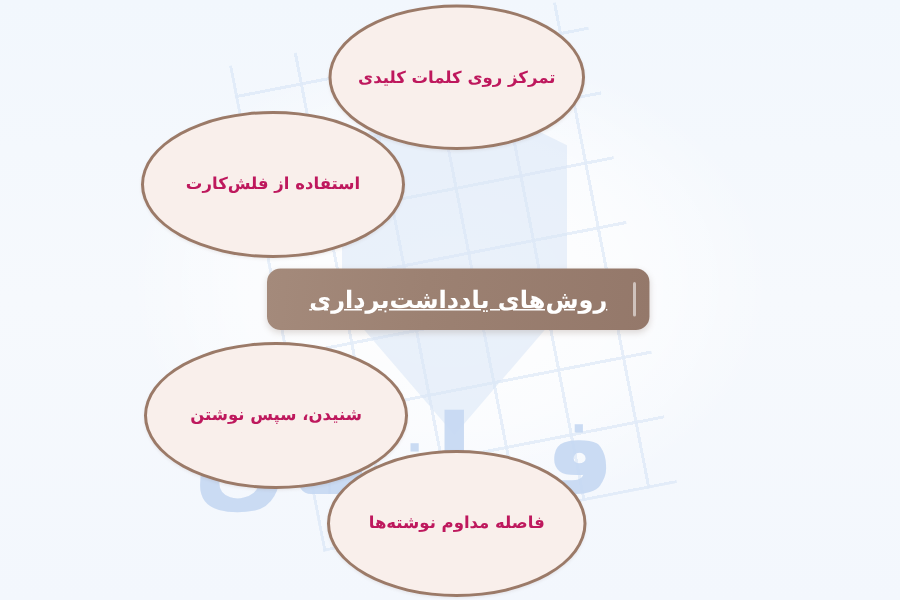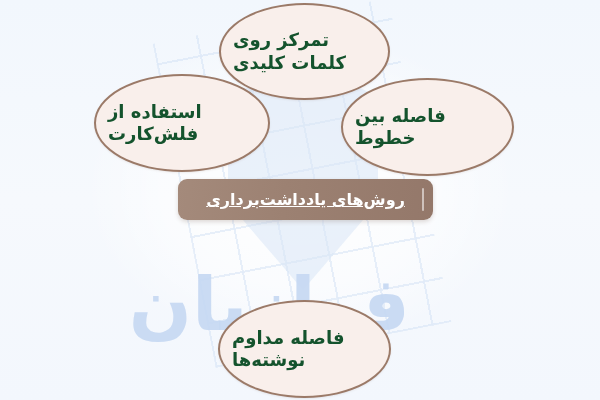--- a/index.html
+++ b/index.html
@@ -79,23 +79,23 @@
   
   .node {
     position: absolute;
     box-sizing: border-box;
     border-radius: 50%;
     background: #f9efeb;
     border: 2.6px solid #9b7a68;
     display: flex;
     align-items: center;
     justify-content: center;
-    text-align: left;
-    color: #14532d;
-    font-size: 18px;
+    text-align: center;
+    color: #be185d;
+    font-size: 11px;
     font-weight: 700;
     line-height: 1.25;
     padding: 0 12px;
     box-shadow: 0 1px 2px rgba(120,92,78,0.10);
   }
   .node .node-label {
     display: block;
     width: 100%;
   }
 
@@ -148,24 +148,24 @@
   <div class="wm-text">فرازبان</div>
 
   <div class="node" id="node-top">
     <span class="node-label">تمرکز روی کلمات کلیدی</span>
   </div>
 
   <div class="node" id="node-upper-left">
     <span class="node-label">استفاده از فلش‌کارت</span>
   </div>
 
-  <div class="node" id="node-upper-right">
-    <span class="node-label">فاصله بین خطوط</span>
+
+  <div class="node" id="node-lower-left">
+    <span class="node-label">شنیدن، سپس نوشتن</span>
   </div>
-
 
 
   <div class="node" id="node-bottom">
     <span class="node-label">فاصله مداوم نوشته‌ها</span>
   </div>
 
   <div id="center-bar">
     <span>روش‌های یادداشت‌برداری</span>
     <span class="bar-tick"></span>
   </div>

